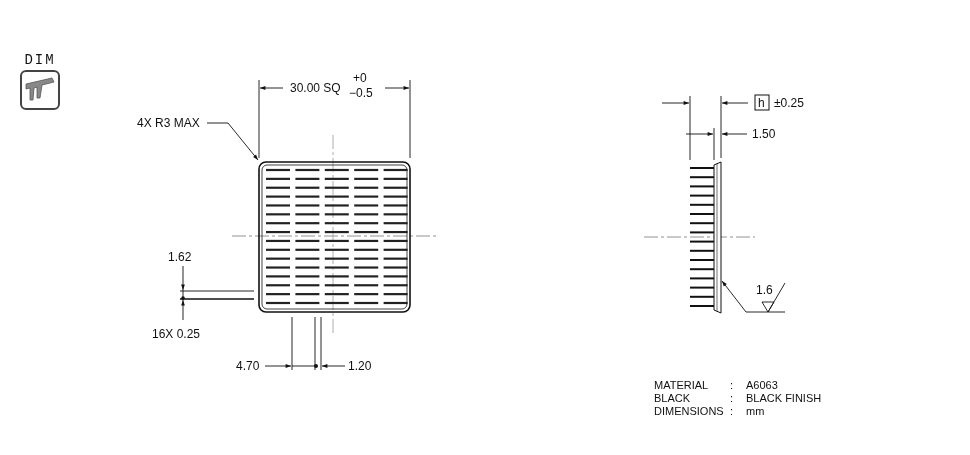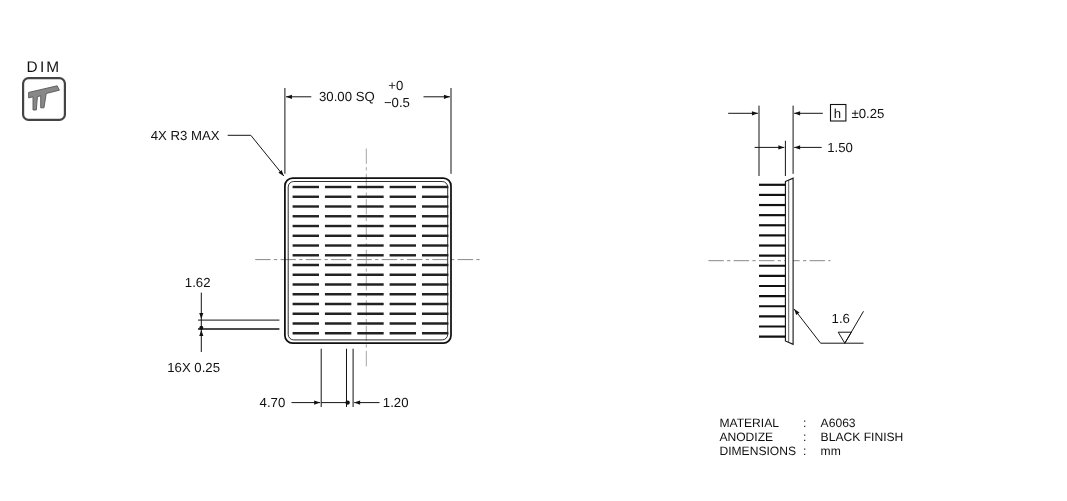--- a/index.html
+++ b/index.html
@@ -1,21 +1,21 @@
 <!DOCTYPE html>
 <html><head>
 <meta charset="utf-8">
 <style>
   html, body { margin: 0; padding: 0; background: #ffffff; }
   body { width: 970px; height: 455px; position: relative; overflow: hidden; font-family: "Liberation Sans", sans-serif; }
   #drawing { position: absolute; left: 0; top: 0; width: 970px; height: 455px; }
   .t { font-family: "Liberation Sans", sans-serif; fill: #111; }
   .dim-text { font-size: 12px; }
   .dim-icon { position: absolute; left: 18px; top: 52px; width: 44px; }
-  .dim-icon-label { font-size: 14px; letter-spacing: 2px; text-align: center; color: #111; font-family: Liberation Sans, sans-serif; }
+  .dim-icon-label { font-size: 14px; letter-spacing: 2px; text-align: center; color: #111; font-family: Liberation Mono, monospace; }
   .dim-icon-box { width: 36px; height: 36px; margin: 2px auto 0; border: 2px solid #444; border-radius: 6px; background: #fff; position: relative; }
   .spec-block { position: absolute; left: 654px; top: 379px; font-family: "Liberation Sans", sans-serif; font-size: 11px; color: #111; line-height: 13px; }
   .spec-row { display: flex; }
   .spec-key { width: 76px; }
   .spec-sep { width: 16px; }
 </style>
 </head>
 <body>
 
 <div class="dim-icon">
@@ -203,21 +203,21 @@
   </g>
 </svg>
 
 <div class="spec-block">
   <div class="spec-row">
     <span class="spec-key">MATERIAL</span>
     <span class="spec-sep">:</span>
     <span class="spec-val">A6063</span>
   </div>
   <div class="spec-row">
-    <span class="spec-key">ANODIZE</span>
+    <span class="spec-key">BLACK</span>
     <span class="spec-sep">:</span>
     <span class="spec-val">BLACK FINISH</span>
   </div>
   <div class="spec-row">
     <span class="spec-key">DIMENSIONS</span>
     <span class="spec-sep">:</span>
     <span class="spec-val">mm</span>
   </div>
 </div>
 

